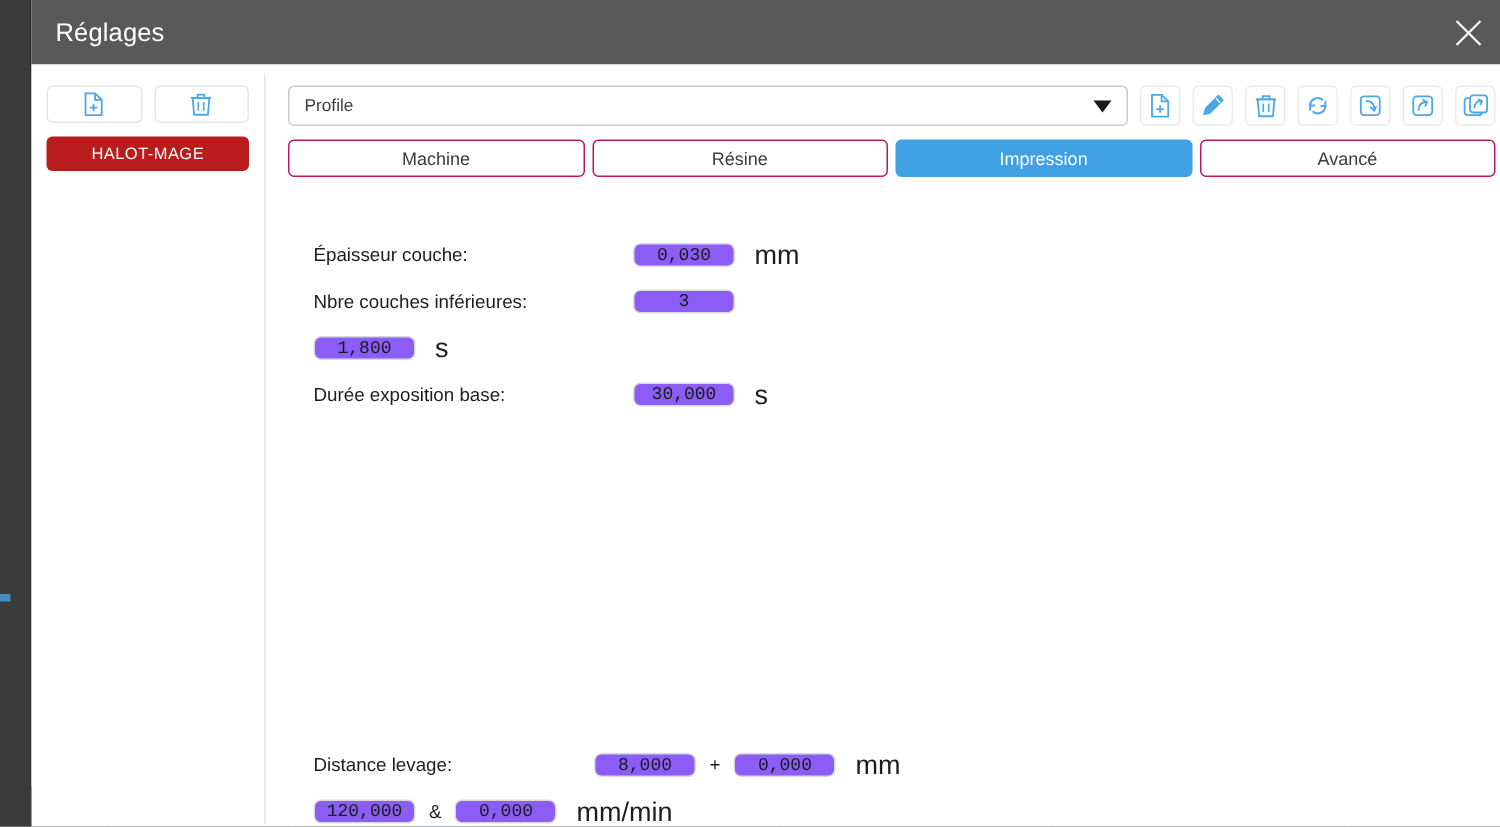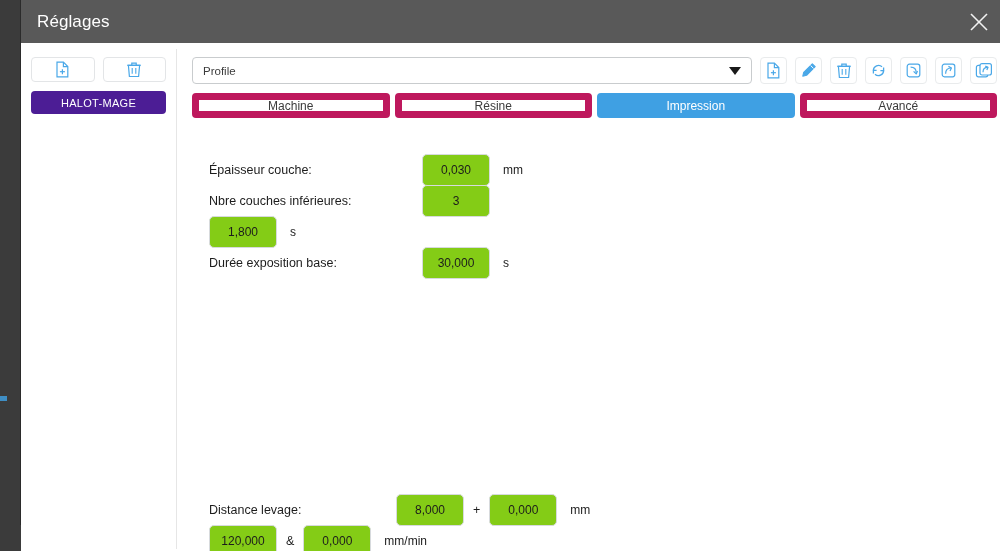--- a/index.html
+++ b/index.html
@@ -145,21 +145,21 @@
     border-radius: 4px;
     background: #fff;
     display: flex;
     align-items: center;
     justify-content: center;
     cursor: pointer;
   }
 
   .machine-item {
     height: 23px;
-    background: #4c1d95;
+    background: #b91c1c;
     border-radius: 4px;
     color: #ffffff;
     font-size: 11px;
     display: flex;
     align-items: center;
     justify-content: center;
     letter-spacing: .3px;
     cursor: pointer;
   }
 
@@ -225,21 +225,21 @@
   }
 
   .tabs {
     display: flex;
     gap: 5px;
     margin-bottom: 0;
   }
   .tab {
     flex: 1 1 0;
     height: 25px;
-    border: 7px solid #be185d;
+    border: 1px solid #be185d;
     border-radius: 4px;
     background: #ffffff;
     font-size: 12px;
     color: #3b3b3b;
     display: flex;
     align-items: center;
     justify-content: center;
     cursor: pointer;
   }
   .tab.active {
@@ -268,33 +268,33 @@
   .flabel {
     font-size: 12.5px;
     color: #1c1c1c;
     white-space: nowrap;
   }
   .col-left .flabel { width: 213px; flex: 0 0 213px; }
   .col-right .flabel { width: 187px; flex: 0 0 187px; }
 
   .field {
     width: 68px;
-    height: 32px;
+    height: 16px;
     border: 1px solid #d7dadd;
     border-radius: 5px;
-    background: #84cc16;
+    background: #8b5cf6;
     font-size: 12px;
     color: #1c1c1c;
     text-align: center;
-    font-family: Liberation Sans, sans-serif;
+    font-family: Liberation Mono, monospace;
     outline: none;
   }
 
   .unit {
-    font-size: 12px;
+    font-size: 18px;
     color: #1c1c1c;
     margin-left: 13px;
     white-space: nowrap;
   }
   .sep {
     font-size: 12.5px;
     color: #1c1c1c;
     margin: 0 9px;
   }
 </style>

